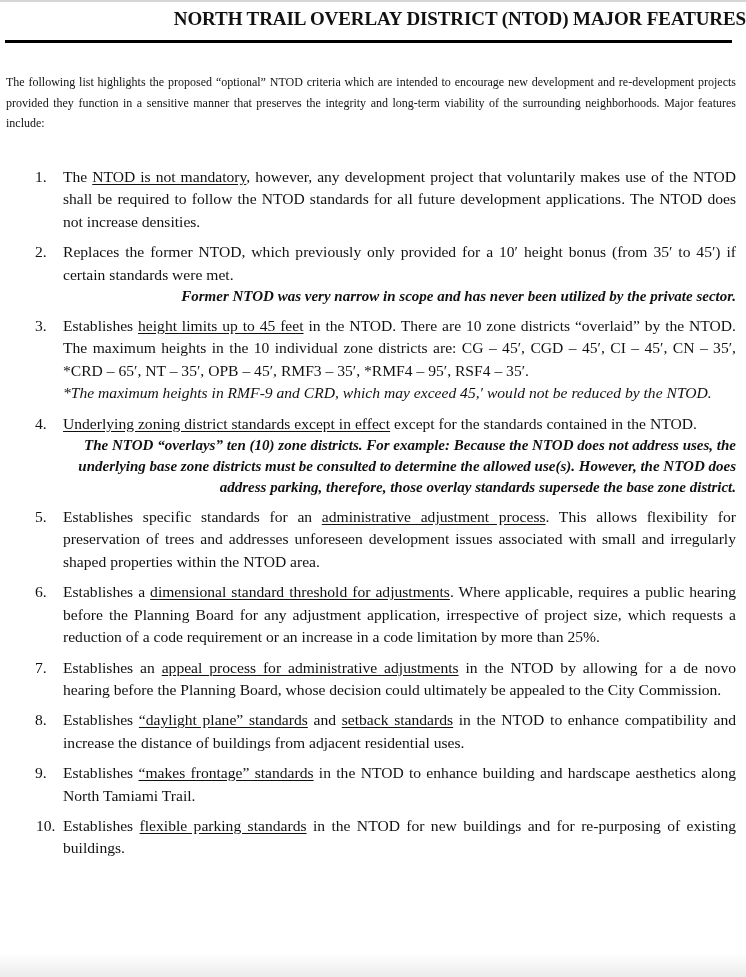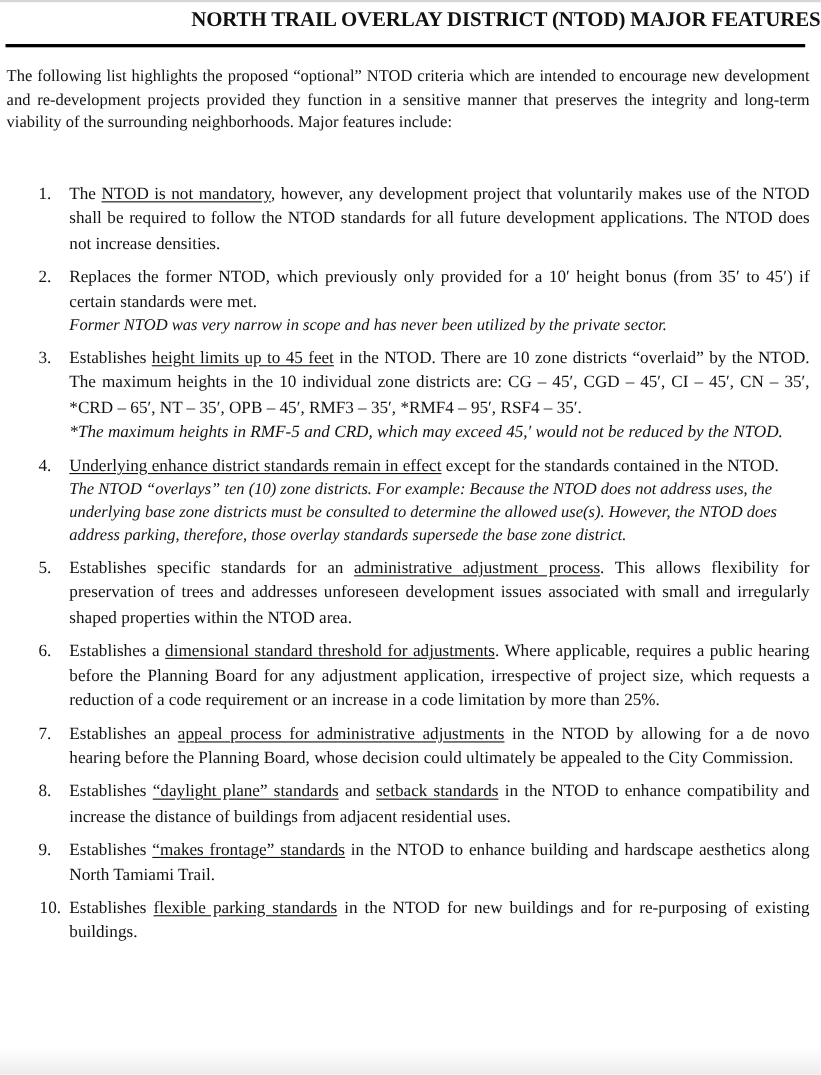--- a/index.html
+++ b/index.html
@@ -36,22 +36,22 @@
     left: 5px;
     width: 727px;
     top: 38px;
     height: 3px;
     background: #000000;
   }
   .intro {
     position: absolute;
     left: 6px;
     width: 730px;
-    top: 58px;
-    font-size: 15px;
+    top: 70px;
+    font-size: 12px;
     line-height: 20.6px;
     text-align: justify;
     margin: 0;
   }
   .features {
     position: absolute;
     left: 0;
     top: 164px;
     width: 746px;
     margin: 0;
@@ -73,21 +73,21 @@
   }
   .feature .num.wide { left: 36px; }
   .u { text-decoration: underline; text-underline-offset: 2px; }
   .note {
     display: block;
     font-style: italic;
     font-size: 15px;
     line-height: 21px;
   }
   .note.just { text-align: justify; }
-  .note.left { text-align: left; }
+  .note.left { text-align: right; font-weight: bold; }
 </style>
 </head>
 <body>
 
 <h1 class="title">NORTH TRAIL OVERLAY DISTRICT (NTOD) MAJOR FEATURES</h1>
 <div class="rule"></div>
 
 <p class="intro">The following list highlights the proposed “optional” NTOD criteria which are intended to encourage new development and re-development projects provided they function in a sensitive manner that preserves the integrity and long-term viability of the surrounding neighborhoods. Major features include:</p>
 
 <ol class="features">
@@ -99,26 +99,26 @@
 
   <li class="feature" style="margin-bottom:8px;">
     <span class="num">2.</span>
     <span>Replaces the former NTOD, which previously only provided for a 10′ height bonus (from 35′ to 45′) if certain standards were met.</span>
     <span class="note left">Former NTOD was very narrow in scope and has never been utilized by the private sector.</span>
   </li>
 
   <li class="feature" style="margin-bottom:8px;">
     <span class="num">3.</span>
     <span>Establishes </span><span class="u">height limits up to 45 feet</span><span> in the NTOD. There are 10 zone districts “overlaid” by the NTOD.  The maximum heights in the 10 individual zone districts are: CG – 45′, CGD – 45′, CI – 45′, CN – 35′, *CRD – 65′, NT – 35′, OPB – 45′, RMF3 – 35′, *RMF4 – 95′, RSF4 – 35′.</span>
-    <span class="note just" style="font-size:15.6px;line-height:22.4px;">*The maximum heights in RMF-5 and CRD, which may exceed 45,′ would not be reduced by the NTOD.</span>
+    <span class="note just" style="font-size:15.6px;line-height:22.4px;">*The maximum heights in RMF-9 and CRD, which may exceed 45,′ would not be reduced by the NTOD.</span>
   </li>
 
   <li class="feature" style="margin-bottom:8px;">
     <span class="num">4.</span>
-    <span></span><span class="u">Underlying enhance district standards remain in effect</span><span> except for the standards contained in the NTOD.</span>
+    <span></span><span class="u">Underlying zoning district standards except in effect</span><span> except for the standards contained in the NTOD.</span>
     <span class="note left">The NTOD “overlays” ten (10) zone districts.  For example: Because the NTOD does not address uses, the underlying base zone districts must be consulted to determine the allowed use(s). However, the NTOD does address parking, therefore, those overlay standards supersede the base zone district.</span>
   </li>
 
   <li class="feature" style="margin-bottom:8px;">
     <span class="num">5.</span>
     <span>Establishes specific standards for an </span><span class="u">administrative adjustment process</span><span>.  This allows flexibility for preservation of trees and addresses unforeseen development issues associated with small and irregularly shaped properties within the NTOD area.</span>
   </li>
 
   <li class="feature" style="margin-bottom:8px;">
     <span class="num">6.</span>

